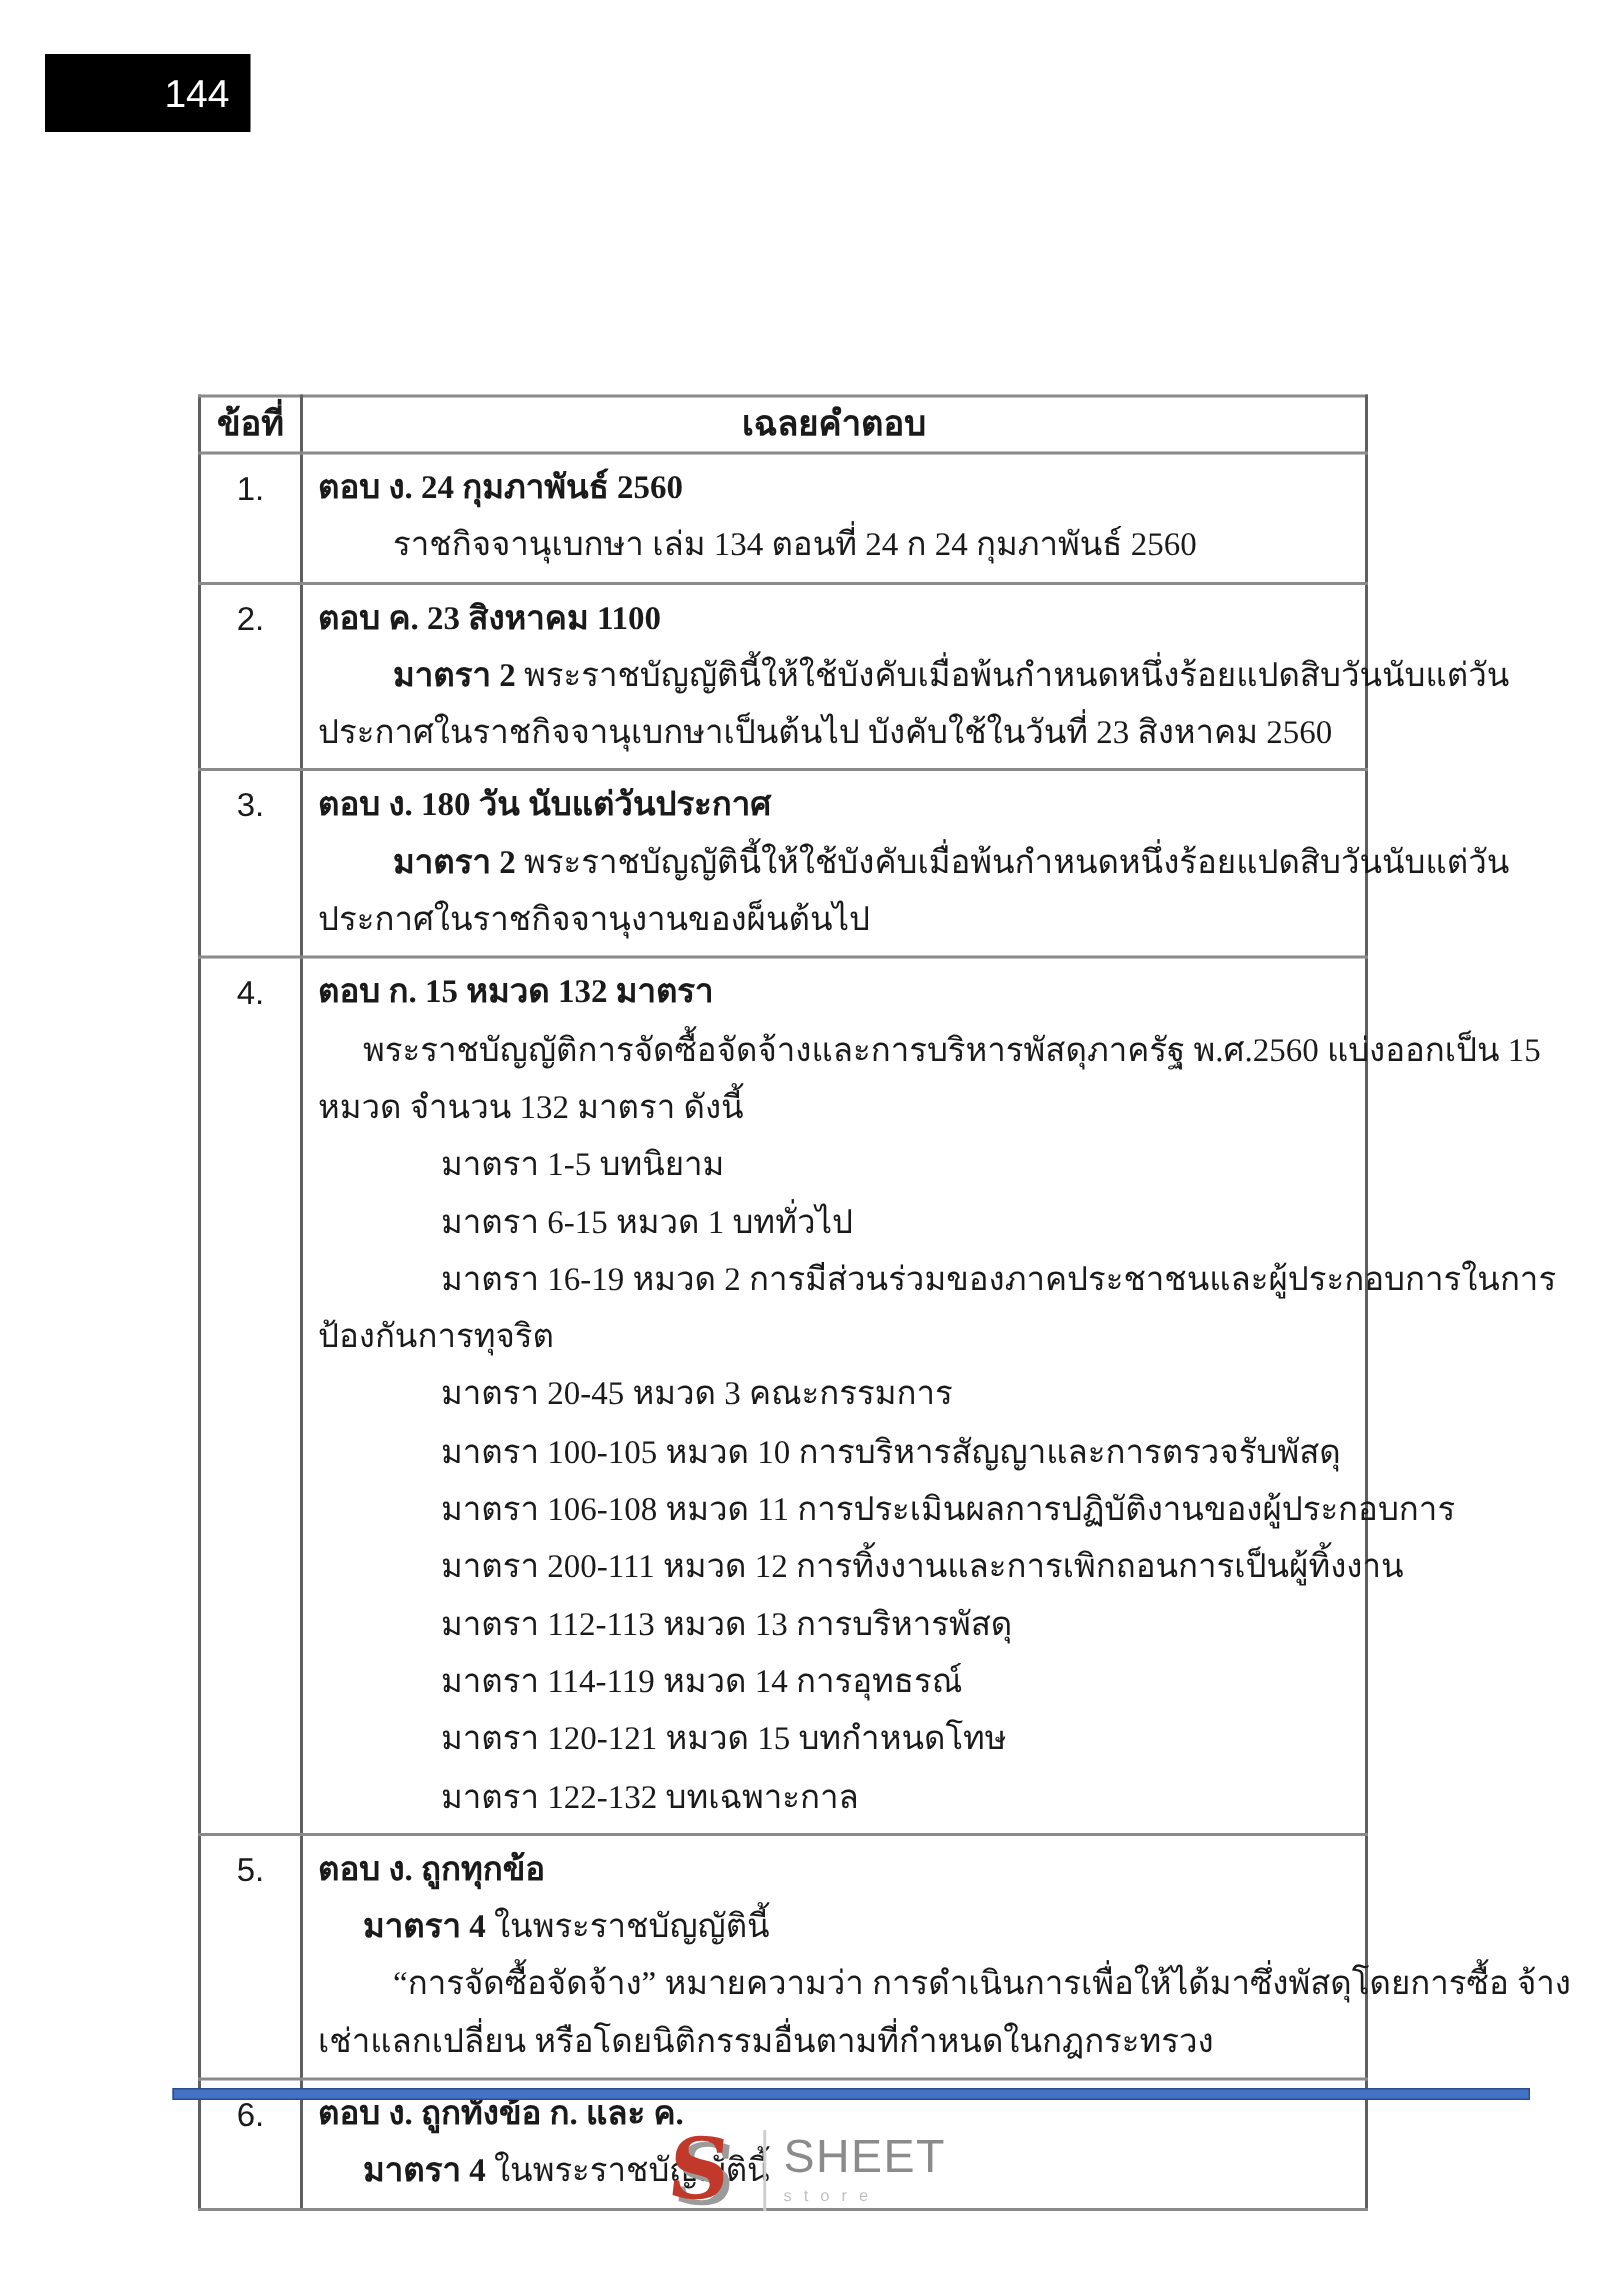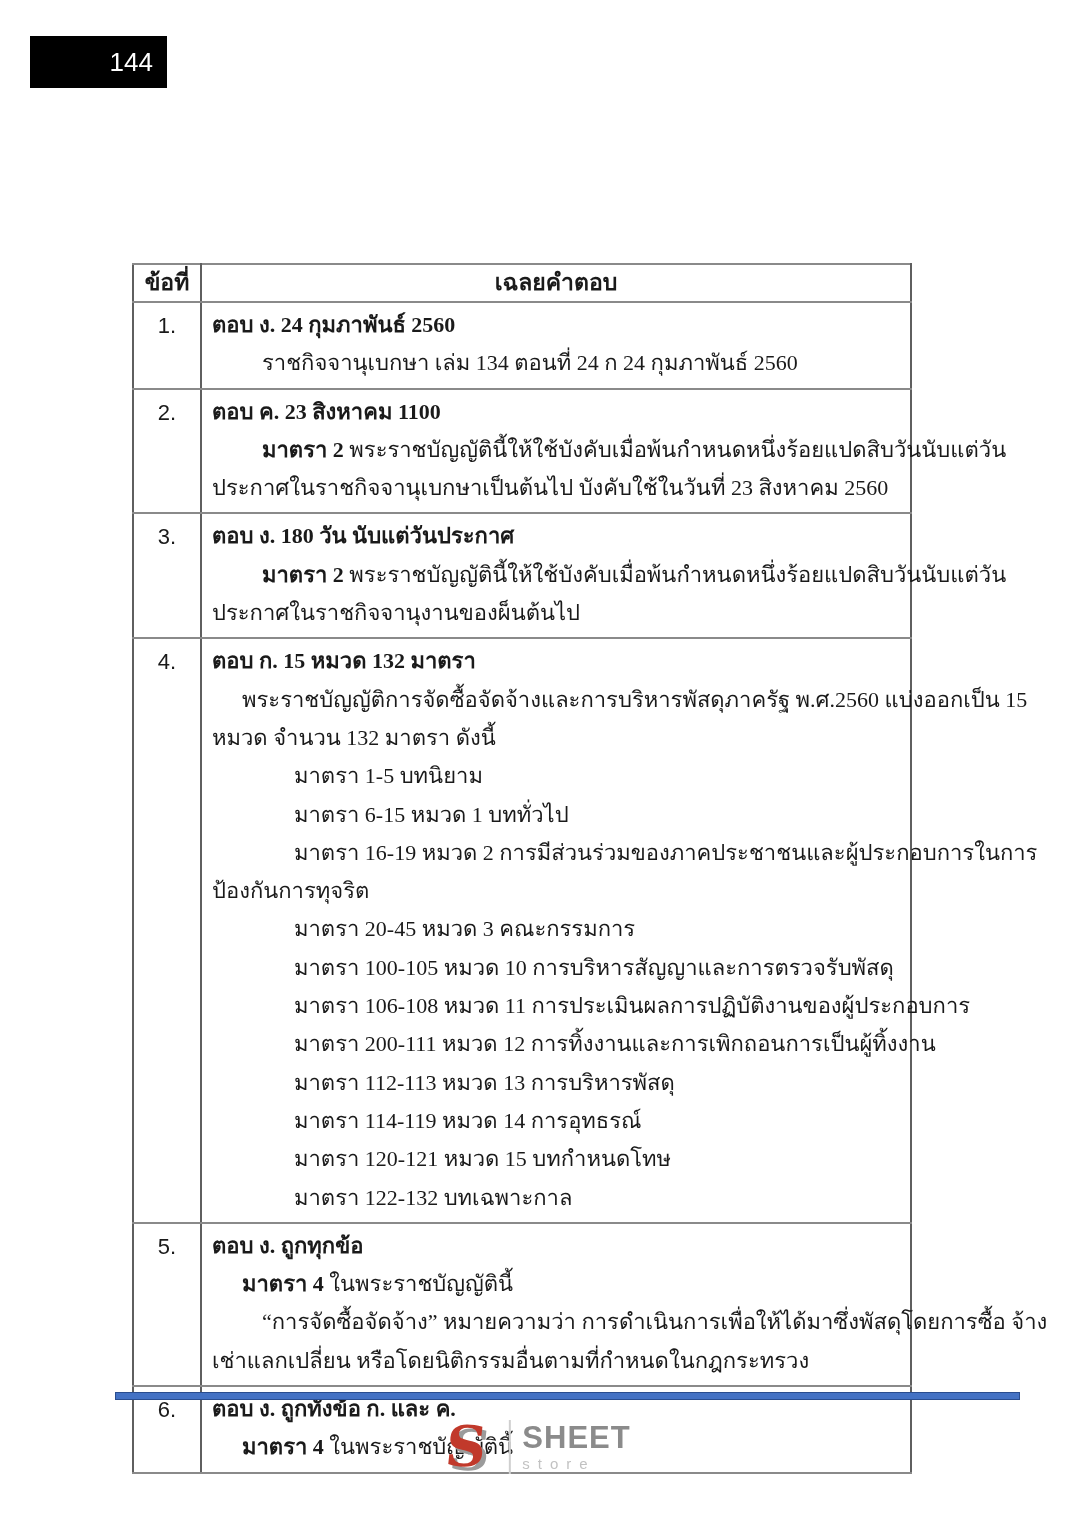--- a/index.html
+++ b/index.html
@@ -86,25 +86,25 @@
     position:absolute;left:5px;top:3px;color:#9b9b9b;
     transform:skewX(-6deg);
   }
   .logo-mark .s-front{
     position:absolute;left:1px;top:-1px;color:#c1392b;
     transform:skewX(-6deg);
   }
   .logo-divider{width:2px;height:54px;background:#cfcfcf;}
   .logo-text{display:flex;flex-direction:column;justify-content:center;}
   .logo-name{
-    font-size:31px;font-weight:bold;color:#8b8b8b;letter-spacing:1px;
+    font-size:31px;font-weight:normal;color:#8b8b8b;letter-spacing:1px;
     line-height:32px;
   }
   .logo-sub{
-    font-size:15px;color:#c2c2c2;letter-spacing:8px;line-height:16px;
+    font-size:11px;color:#c2c2c2;letter-spacing:8px;line-height:16px;
     margin-top:2px;
   }
 </style>
 </head>
 <body>
 
 <div class="page">
 
   <div class="pagenum-box">
     <span>144</span>

